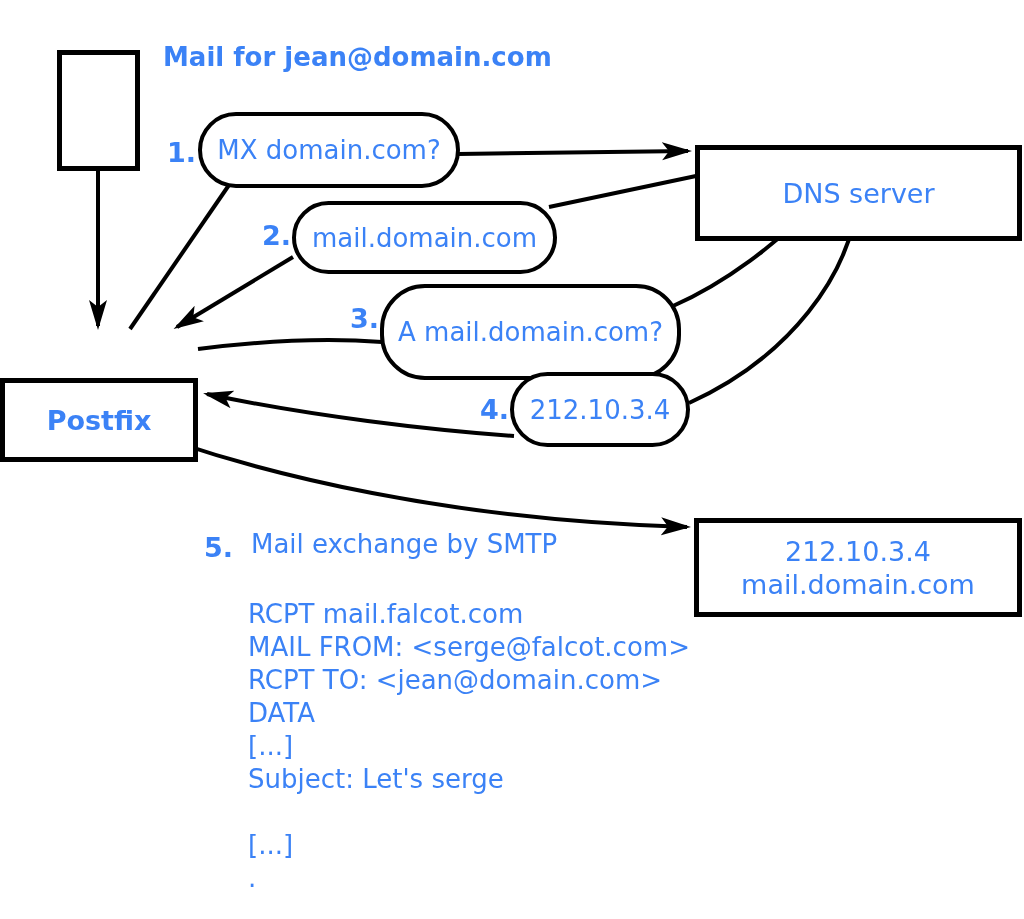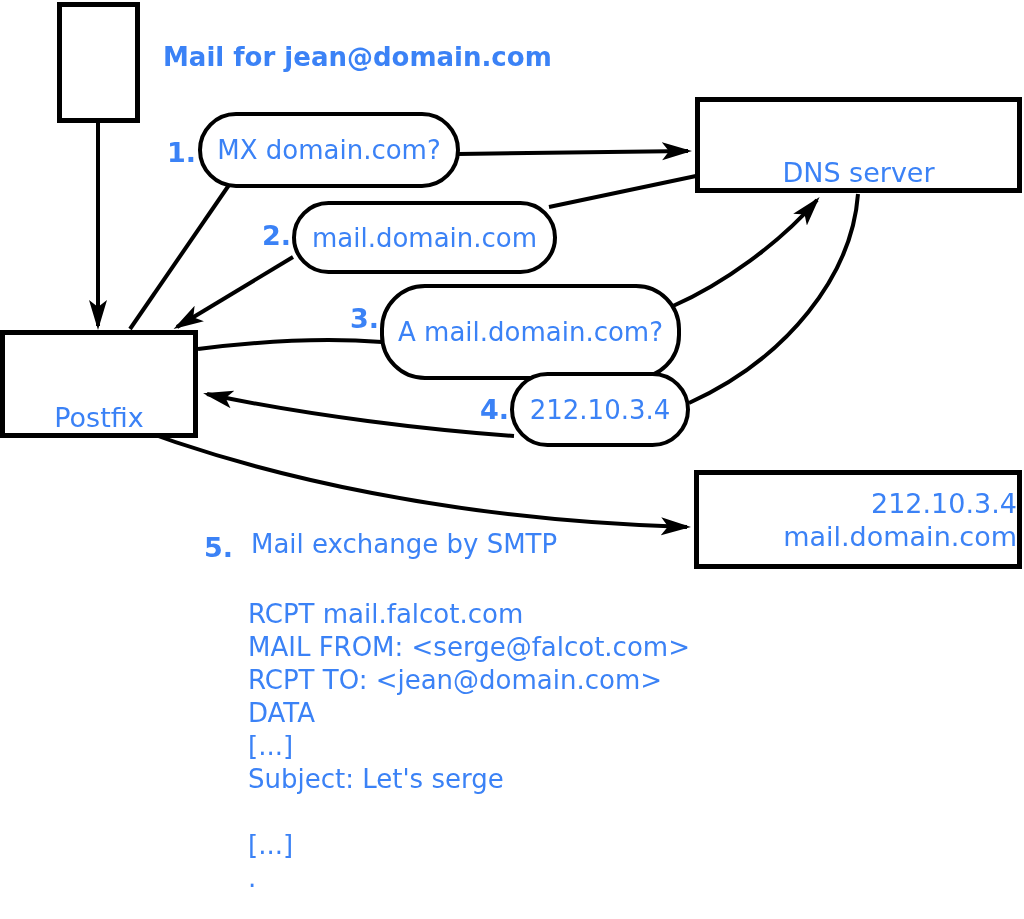--- a/index.html
+++ b/index.html
@@ -3,25 +3,25 @@
 <meta charset="utf-8">
 <style>
   html,body{margin:0;padding:0;background:#fff;}
   #canvas{
     position:relative;width:1024px;height:919px;background:#fff;
     font-family:"DejaVu Sans","Liberation Sans",sans-serif;color:#3b82f6;overflow:hidden;
   }
   #connector-layer{position:absolute;left:0;top:0;z-index:1;}
   .node{
     position:absolute;z-index:2;background:#fff;border:5px solid #000;
-    display:flex;align-items:flex-end;justify-content:center;text-align:center;
-    box-sizing:border-box;font-size:27px;
+    display:flex;align-items:center;justify-content:center;text-align:center;
+    box-sizing:border-box;font-size:27px;margin-top:48px;
   }
   #mail-rect{left:57px;top:2px;width:83px;height:121px;}
-  #postfix-box{left:0px;top:330px;width:198px;height:108px;}
+  #postfix-box{left:0px;top:330px;width:198px;height:84px;font-weight:bold;}
   #dns-box{left:695px;top:97px;width:327px;height:96px;}
   #mailserver-box{left:694px;top:470px;width:328px;height:99px;flex-direction:column;line-height:33px;font-size:27px;}
   .pill{
     position:absolute;z-index:2;background:#fff;border:4px solid #000;border-radius:45px;
     display:flex;align-items:center;justify-content:center;box-sizing:border-box;font-size:26px;
   }
   #pill-1{left:198px;top:112px;width:262px;height:76px;}
   #pill-2{left:292px;top:201px;width:265px;height:73px;}
   #pill-3{left:380px;top:284px;width:301px;height:96px;justify-content:center;}
   #pill-4{left:510px;top:372px;width:180px;height:75px;}

